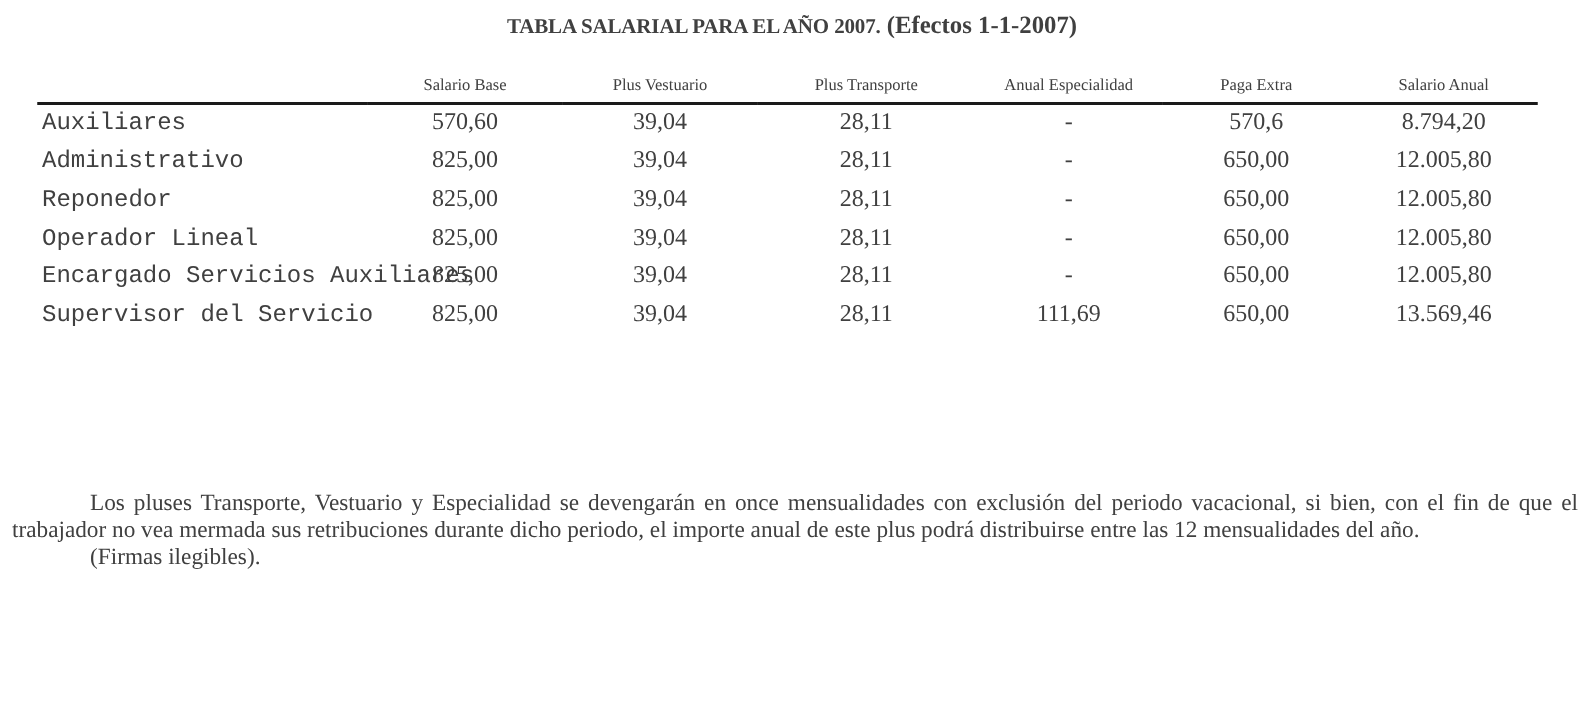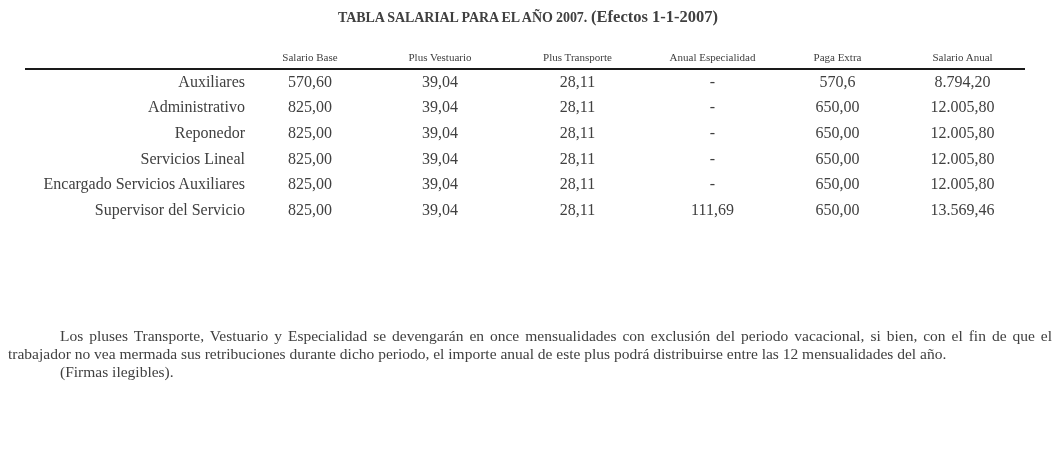--- a/index.html
+++ b/index.html
@@ -50,22 +50,23 @@
     border-bottom: 2px solid #1a1a1a;
   }
   table.salary thead th.label-col { text-align: left; }
   table.salary tbody td {
     height: 25.6px;
     text-align: center;
     vertical-align: middle;
     white-space: nowrap;
   }
   table.salary tbody td.label {
-    text-align: right;
+    text-align: left;
     padding-left: 3px;
+    font-family: Liberation Mono, monospace;
   }
   .notes {
     position: absolute;
     top: 327px;
     left: 8px;
     width: 1044px;
     font-size: 15.5px;
     line-height: 18px;
   }
   .notes p.body-par {
@@ -129,21 +130,21 @@
       <tr>
         <td class="label">Reponedor</td>
         <td>825,00</td>
         <td>39,04</td>
         <td>28,11</td>
         <td>-</td>
         <td>650,00</td>
         <td>12.005,80</td>
       </tr>
       <tr>
-        <td class="label">Servicios Lineal</td>
+        <td class="label">Operador Lineal</td>
         <td>825,00</td>
         <td>39,04</td>
         <td>28,11</td>
         <td>-</td>
         <td>650,00</td>
         <td>12.005,80</td>
       </tr>
       <tr>
         <td class="label">Encargado Servicios Auxiliares</td>
         <td>825,00</td>

